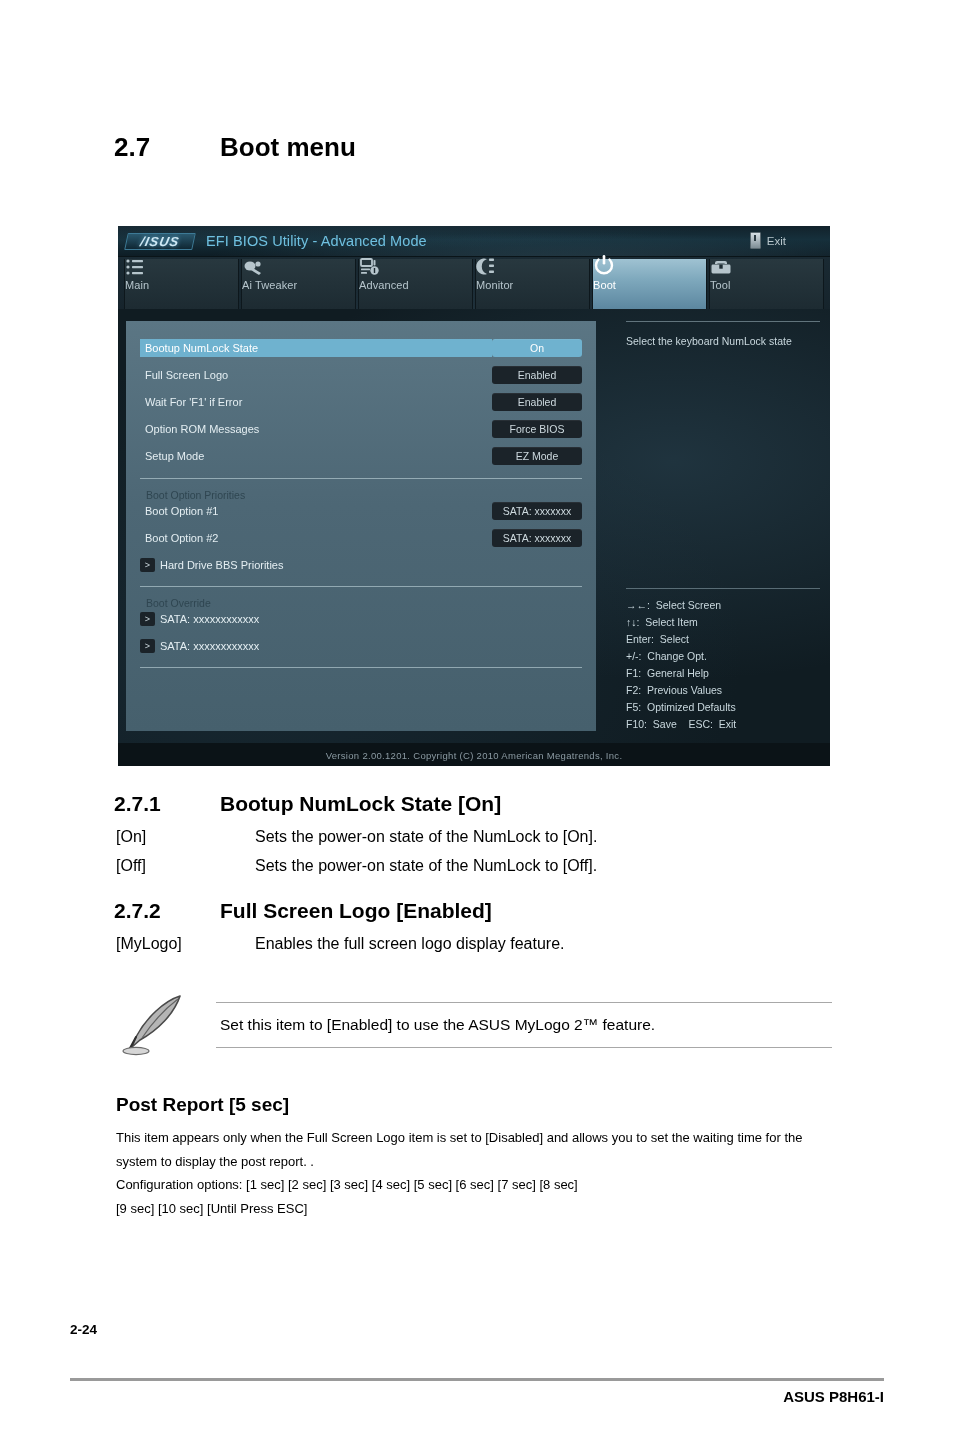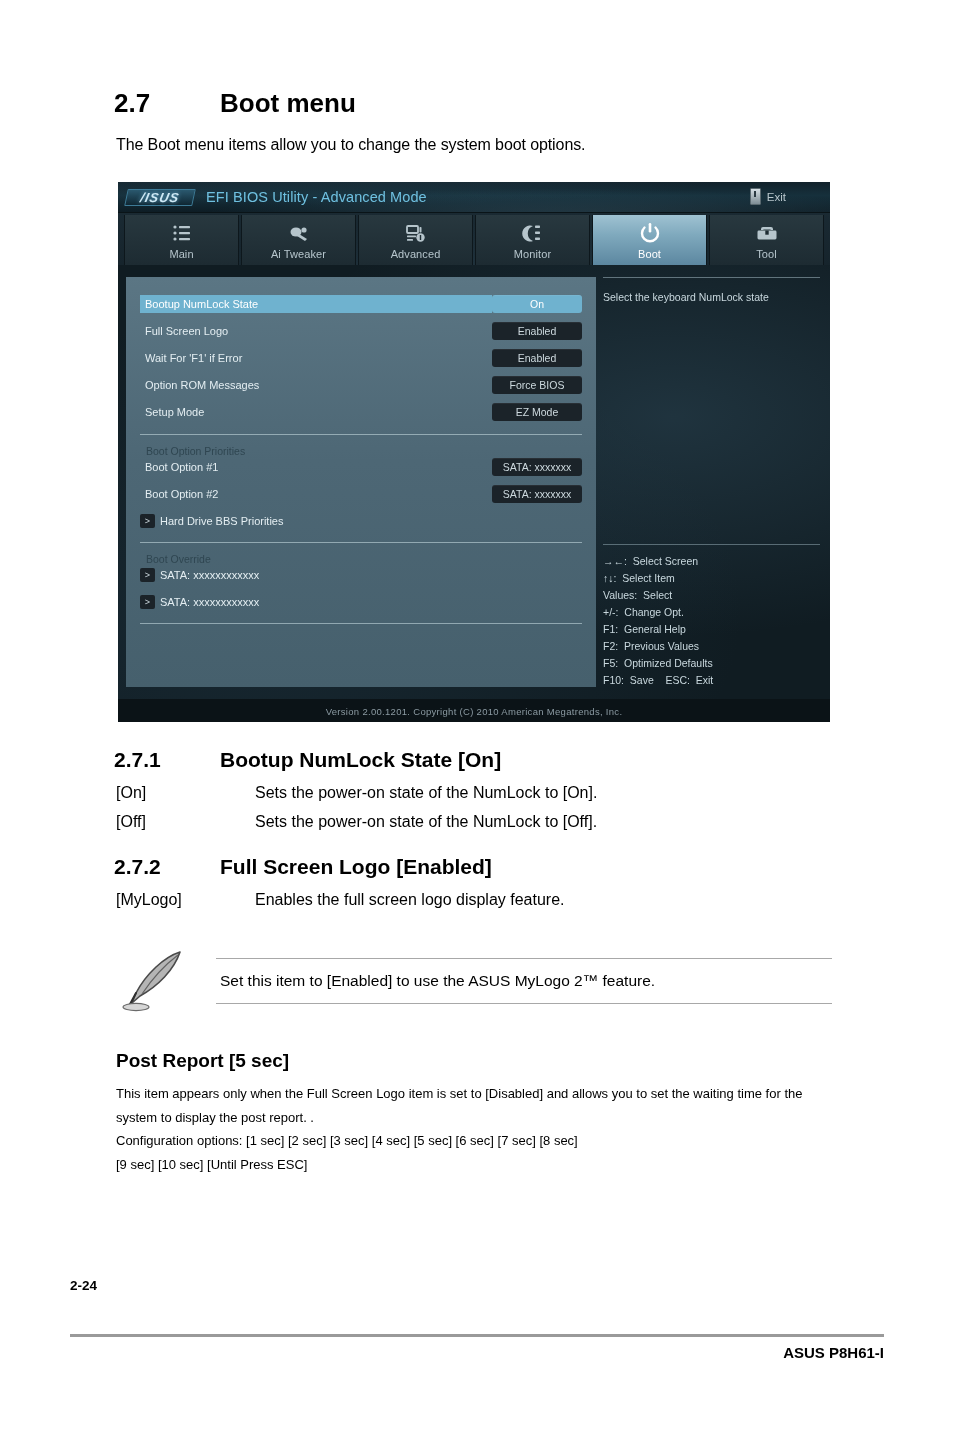--- a/index.html
+++ b/index.html
@@ -13,20 +13,21 @@
     position: relative;
     font-family: "Liberation Sans", sans-serif;
     color: #000000;
     overflow: hidden;
   }
 
   
   .page {
     position: absolute;
     inset: 0;
+    margin-top: 44px;
   }
 
   .section-head {
     position: absolute;
     display: flex;
     align-items: baseline;
     font-weight: bold;
   }
   .section-num { display: inline-block; }
   .section-title { display: inline-block; }
@@ -143,23 +144,23 @@
     inset: 0;
     background: radial-gradient(ellipse at 50% 150%, rgba(80,120,145,0.25), rgba(0,0,0,0) 62%);
     pointer-events: none;
   }
   .tab {
     position: relative;
     z-index: 2;
     flex: 1 1 0;
     display: flex;
     flex-direction: column;
-    align-items: center;
+    align-items: flex-start;
     justify-content: flex-end;
-    padding-bottom: 5px;
+    padding-bottom: 18px;
     background: linear-gradient(180deg, #28383f 0%, #1d2b32 100%);
     border-left: 1px solid #0d171c;
     border-right: 1px solid #0d171c;
     cursor: pointer;
   }
   .tab.active {
     background: linear-gradient(180deg, #9fc2d2 0%, #7fa9bd 40%, #5c87a0 100%);
   }
   .tab-icon {
     height: 24px;
@@ -198,21 +199,21 @@
     width: 470px;
     margin: 12px 0 12px 8px;
     background: linear-gradient(180deg, #5b7684 0%, #4d6775 45%, #46606d 100%);
     padding: 18px 14px 0 14px;
     box-sizing: border-box;
   }
   .bios-right {
     position: relative;
     z-index: 2;
     flex: 1;
-    padding: 12px 10px 10px 7px;
+    padding: 12px 10px 10px 30px;
     box-sizing: border-box;
     display: flex;
     flex-direction: column;
   }
   .right-sep {
     height: 1px;
     background: rgba(190,215,225,0.45);
     margin-bottom: 12px;
   }
   .help-text {
@@ -406,21 +407,20 @@
 </style>
 </head>
 <body>
 
 <div class="page">
 
   <div class="section-head h1-row">
     <span class="section-num">2.7</span>
     <span class="section-title">Boot menu</span>
   </div>
-  <div class="intro">The Boot menu items allow you to change the system boot options.</div>
 
   <div class="bios">
 
     <div class="bios-titlebar">
       <div class="asus-logo">/ISUS</div>
       <div class="bios-title">EFI BIOS Utility - Advanced Mode</div>
       <div class="bios-exit">
         <span class="exit-icon"></span>
         <span class="exit-label">Exit</span>
       </div>
@@ -581,21 +581,21 @@
       </div>
 
       <div class="bios-right">
         <div class="right-sep"></div>
         <div class="help-text">Select the keyboard NumLock state</div>
 
         <div class="key-legend">
           <div class="legend-sep"></div>
           <div class="key-line">→←:  Select Screen</div>
           <div class="key-line">↑↓:  Select Item</div>
-          <div class="key-line">Values:  Select</div>
+          <div class="key-line">Enter:  Select</div>
           <div class="key-line">+/-:  Change Opt.</div>
           <div class="key-line">F1:  General Help</div>
           <div class="key-line">F2:  Previous Values</div>
           <div class="key-line">F5:  Optimized Defaults</div>
           <div class="key-line">F10:  Save    ESC:  Exit</div>
         </div>
       </div>
 
     </div>
 

